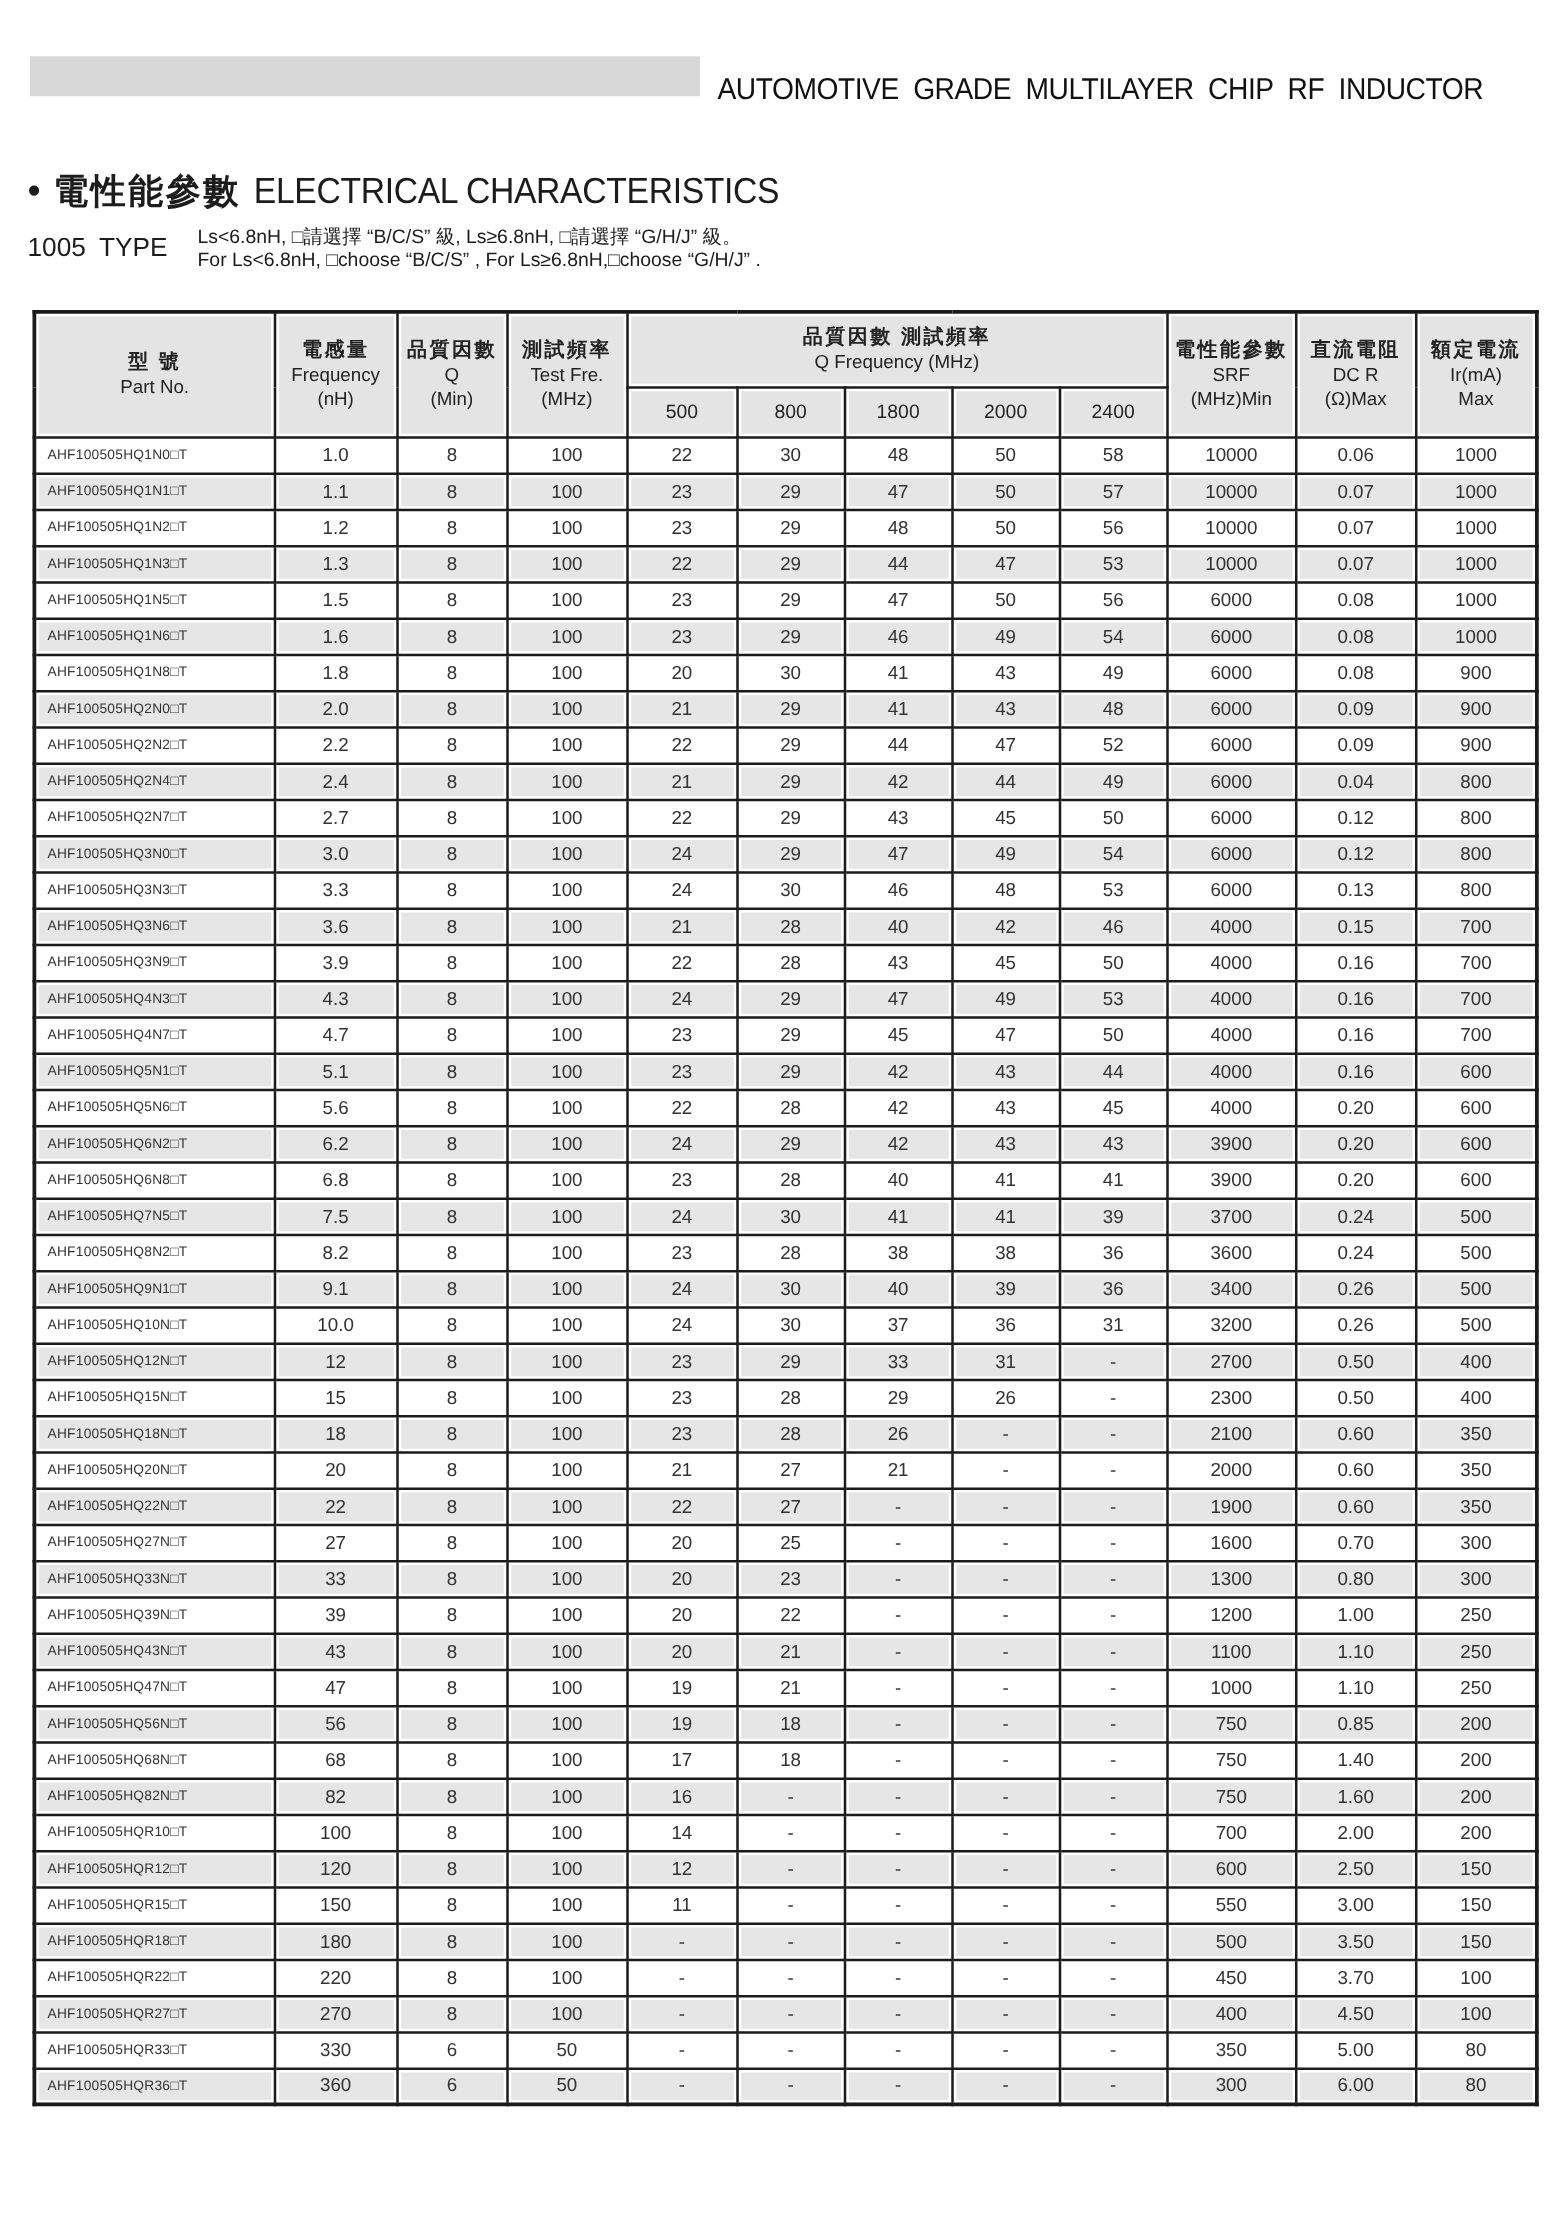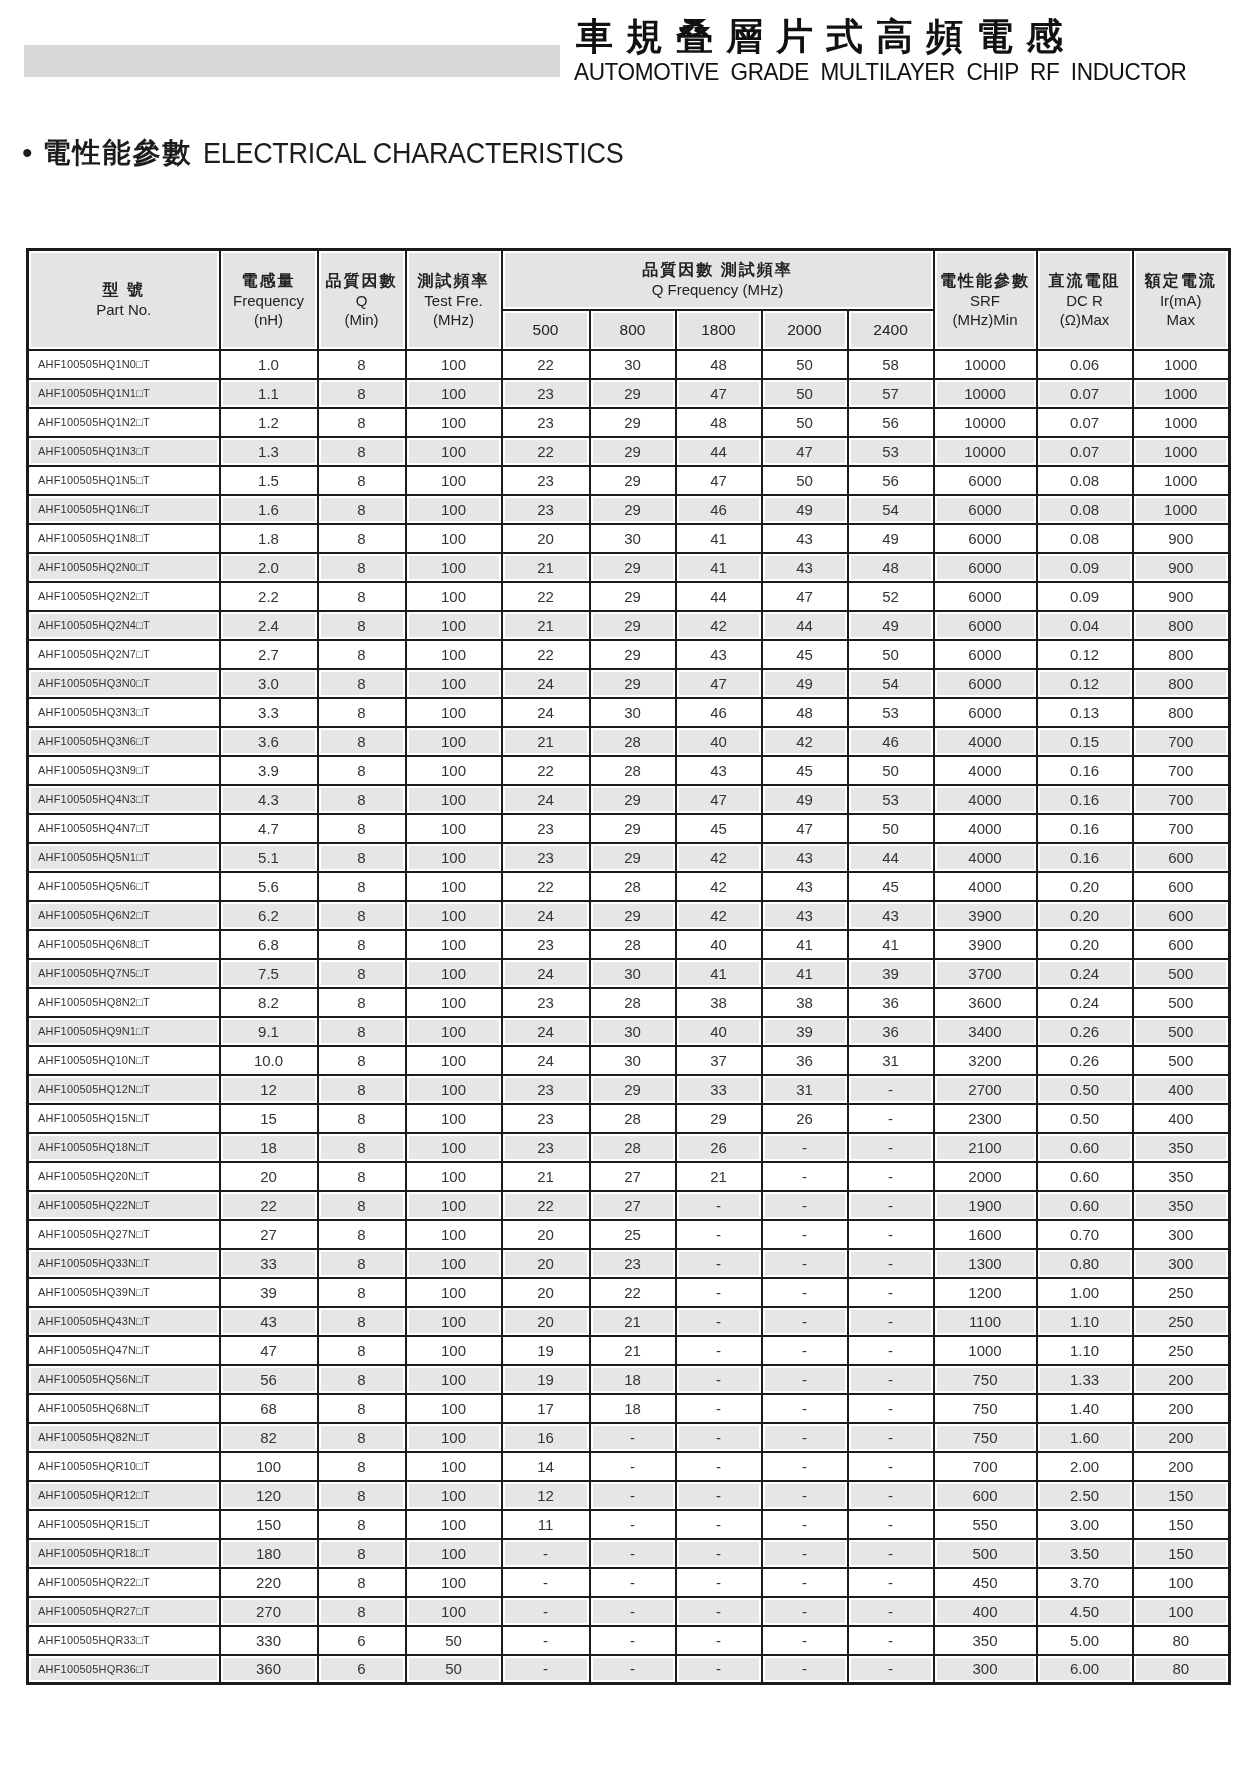--- a/index.html
+++ b/index.html
@@ -71,29 +71,35 @@
   tbody td.part{text-align:left;padding-left:9px;font-size:11px;letter-spacing:0.2px;white-space:nowrap;}
   tbody tr:nth-child(even) td{background:var(--row-alt);}
 </style>
 </head>
 <body>
 
 <div class="page">
 
   <div class="logo-bar"></div>
 
-  <div class="title-zh">車規叠層片式高頻電感</div>
   <div class="title-en">AUTOMOTIVE GRADE MULTILAYER CHIP RF INDUCTOR</div>
 
   <div class="section-heading">
     <span class="bullet">•</span>
     <span class="zh">電性能參數</span>
     <span class="en">ELECTRICAL CHARACTERISTICS</span>
   </div>
 
+  <div class="type-row">
+    <div class="type-label">1005 TYPE</div>
+    <div class="notes">
+      <div>Ls&lt;6.8nH, □請選擇 “B/C/S” 級, Ls≥6.8nH, □請選擇 “G/H/J” 級。</div>
+      <div>For Ls&lt;6.8nH, □choose “B/C/S” , For Ls≥6.8nH,□choose “G/H/J” .</div>
+    </div>
+  </div>
 
   <table class="spec">
     <colgroup>
       <col style="width:192px">
         <col style="width:98px">
         <col style="width:88px">
         <col style="width:96px">
       <col style="width:88px">
         <col style="width:86px">
         <col style="width:86px">
@@ -647,21 +653,21 @@
         <td class="part">AHF100505HQ56N□T</td>
         <td>56</td>
         <td>8</td>
         <td>100</td>
         <td>19</td>
         <td>18</td>
         <td>-</td>
         <td>-</td>
         <td>-</td>
         <td>750</td>
-        <td>1.33</td>
+        <td>0.85</td>
         <td>200</td>
       </tr>
         <tr>
         <td class="part">AHF100505HQ68N□T</td>
         <td>68</td>
         <td>8</td>
         <td>100</td>
         <td>17</td>
         <td>18</td>
         <td>-</td>

